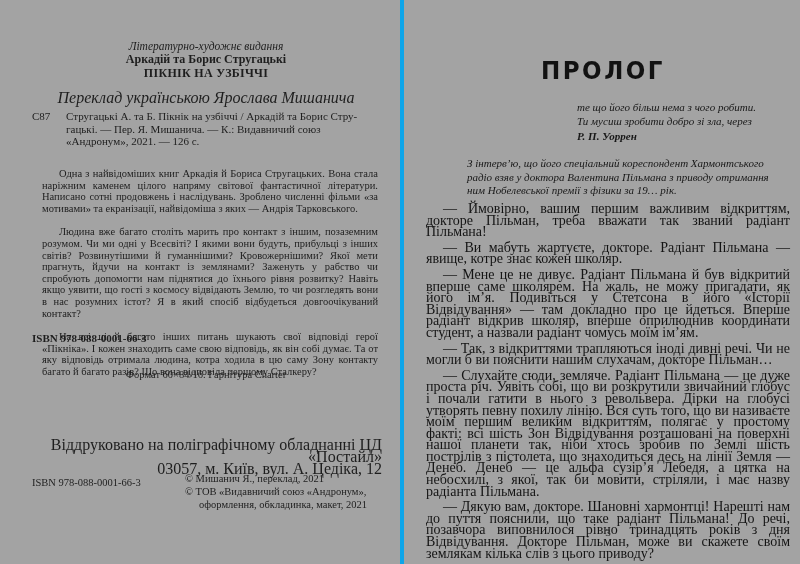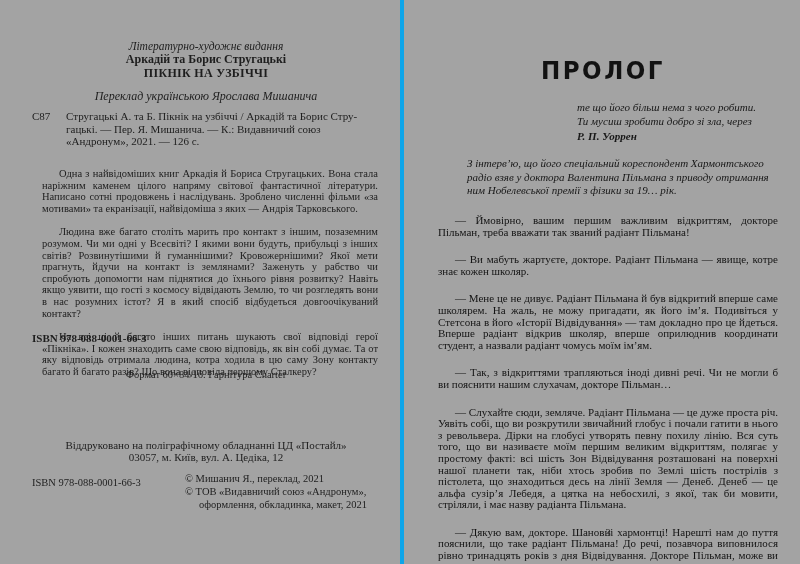--- a/index.html
+++ b/index.html
@@ -15,55 +15,55 @@
   }
   .page{position:absolute;top:0;height:564px;width:400px;background:#a3a3a3;}
   .page.left{left:0;}
   .page.right{left:400px;border-left:4px solid #0ea5e9;box-sizing:border-box;}
 
   
   .head{position:absolute;top:40px;left:30px;width:352px;text-align:center;}
   .edition-note{font-style:italic;font-size:11.5px;line-height:13px;}
   .authors{font-weight:bold;font-size:12px;line-height:13.5px;}
   .book-title{font-weight:bold;font-size:12px;line-height:13.5px;letter-spacing:.3px;}
-  .translation-note{font-style:italic;font-size:12px;margin-top:9px;}
+  .translation-note{font-style:italic;font-size:16px;margin-top:9px;}
 
   .catalog{position:absolute;top:110px;left:32px;width:356px;display:flex;}
   .catalog-code{width:34px;flex:0 0 34px;font-size:11px;line-height:12.6px;}
   .catalog-entry{font-size:11px;line-height:12.6px;white-space:pre-line;}
 
   .annotation{position:absolute;top:156px;left:30px;width:360px;}
   .annotation p{
     margin:12px;font-size:10.5px;line-height:11.6px;text-align:justify;
     text-indent:17px;
   }
 
   .isbn-main{position:absolute;top:332px;left:32px;font-weight:bold;font-size:11px;}
 
   .fmt-line{position:absolute;top:369px;left:30px;width:352px;text-align:center;font-size:10.5px;}
   .publisher-block{position:absolute;top:391px;left:30px;width:352px;text-align:center;font-size:10.5px;line-height:12px;}
-  .printed-block{position:absolute;top:439px;left:30px;width:352px;text-align:center;font-size:11px;line-height:12px;}
+  .printed-block{position:absolute;top:439px;left:30px;width:352px;text-align:right;font-size:16px;line-height:12px;}
 
   .footer-row{position:absolute;top:472px;left:32px;width:356px;font-size:10.5px;line-height:13px;}
   .isbn-footer{position:absolute;left:0;top:4px;}
   .copyright-block{position:absolute;left:153px;top:0;width:210px;}
   .copyright-block div:nth-child(3){padding-left:14px;}
 
   
   .chapter-title{
     position:absolute;top:58px;left:0;width:398px;text-align:center;
     font-family:"DejaVu Sans", sans-serif;font-weight:bold;font-size:23px;
     letter-spacing:2.5px;color:#121212;transform:scaleY(1.05);
   }
   .epigraph{position:absolute;top:100px;left:173px;width:218px;font-style:italic;font-size:11px;line-height:14px;color:#171717;}
   .epigraph-author{font-weight:bold;margin-top:1px;}
   .intro{position:absolute;top:157px;left:63px;width:314px;font-style:italic;font-size:11px;line-height:13.6px;color:#171717;}
   .dialogue{position:absolute;top:199px;left:18px;width:372px;}
   .dialogue p{
-    margin:16px;font-size:11px;line-height:11.6px;text-align:justify;
+    margin:4px;font-size:14px;line-height:11.6px;text-align:justify;
     text-indent:17px;color:#141414;
   }
   .page-number{position:absolute;top:526px;left:18px;width:372px;text-align:center;font-size:11px;color:#2a2a2a;}
 </style>
 </head>
 <body>
 
 <div class="spread">
   <div class="corner-mark"></div>
 

